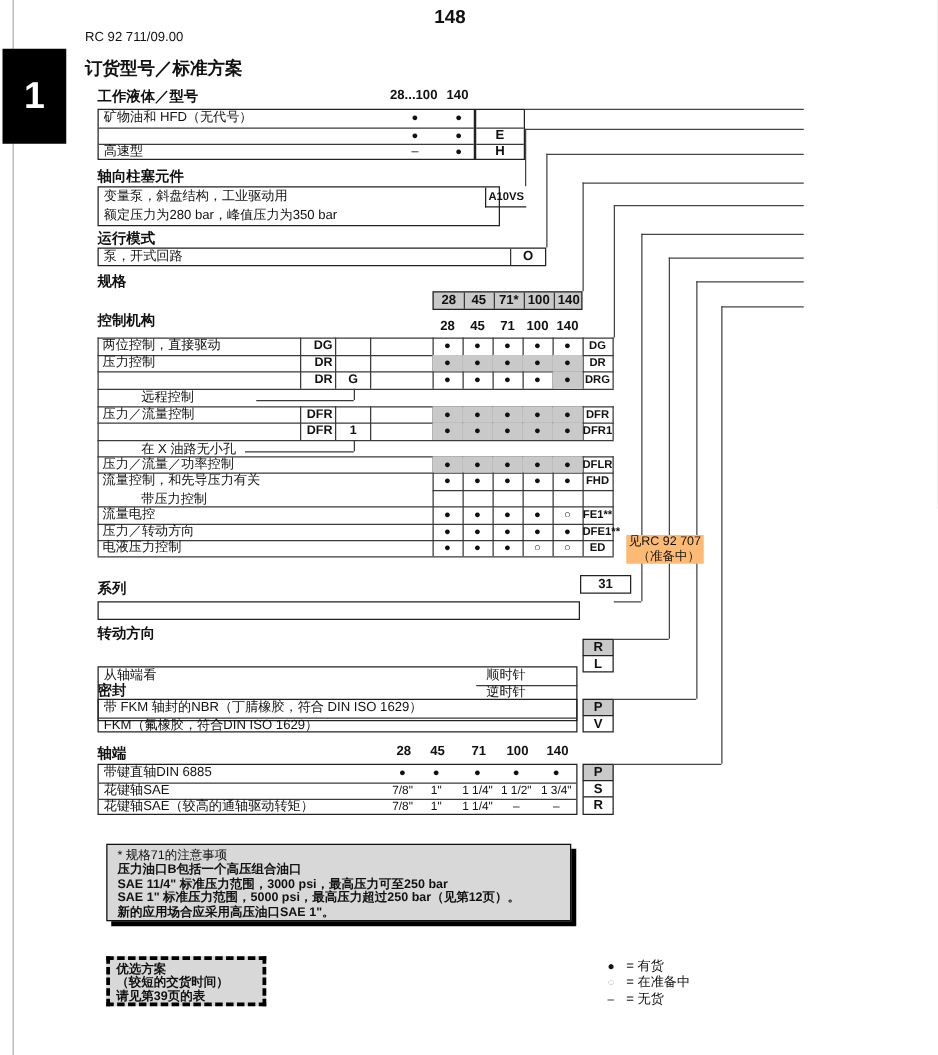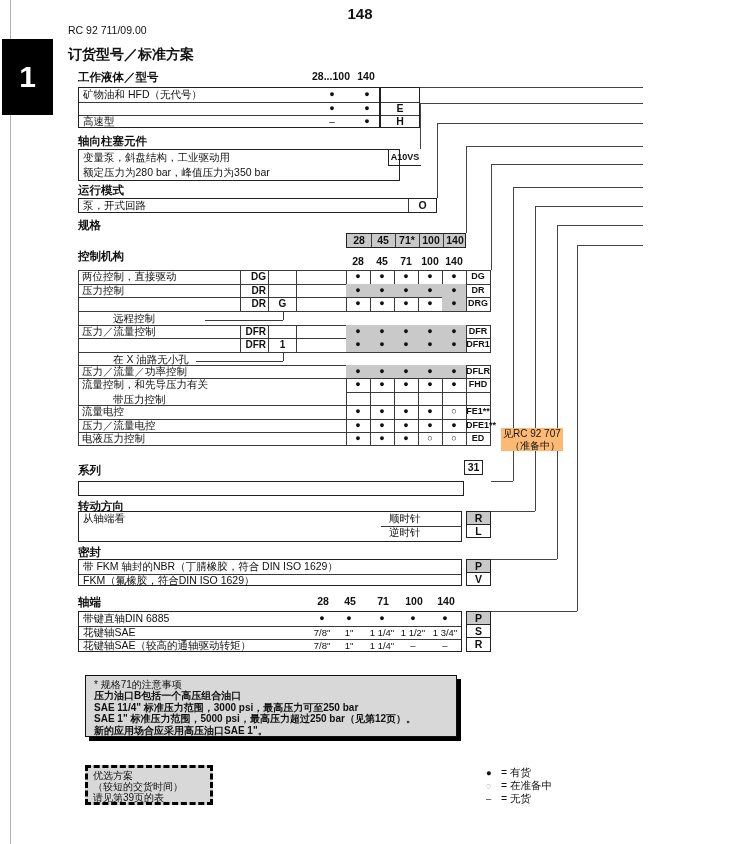--- a/index.html
+++ b/index.html
@@ -21,21 +21,21 @@
   .dc{position:absolute;top:0;width:24px;height:13.5px;line-height:13.5px;text-align:center;font-size:9px}
   .dc[data-sh="1"]{background:#c9c9c9}
   .k0{left:268px}.k1{left:292px}.k2{left:316px}.k3{left:340px}.k4{left:364px}
   .ccode{position:absolute;left:388px;width:24px;text-align:center;font-weight:bold;font-size:9px;line-height:13.5px}
   .fdc{position:absolute;width:30px;text-align:center;font-size:9px;line-height:13.5px}
   .fct{position:absolute;left:0;width:100%;text-align:center;font-weight:bold;font-size:10.5px;line-height:13.5px}
   .svc{position:absolute;width:34px;text-align:center;font-size:9.5px;line-height:13.5px;white-space:nowrap}
   .cn{background:#444}
   .nb{position:absolute;left:85px;top:675px;width:372px;height:62px;background:#d8d8d8;border:1px solid #111;box-shadow:4px 4px 0 #000;box-sizing:border-box;padding:3px 8px;font-size:10px;line-height:11.4px;font-weight:600;white-space:nowrap}
   .nb .b1{font-weight:normal}
-  .pb{position:absolute;left:85px;top:765px;width:128px;height:40px;background:#d8d8d8;border:3px dashed #000;box-sizing:border-box;padding:2px 5px;font-size:10px;line-height:11px;font-weight:400;white-space:nowrap}
+  .pb{position:absolute;left:85px;top:765px;width:128px;height:40px;background:#d8d8d8;border:3px dashed #000;box-sizing:border-box;padding:2px 5px;font-size:10px;line-height:11px;font-weight:700;white-space:nowrap}
   .lgr{position:absolute;left:486px;font-size:10.5px;white-space:nowrap}
   .lgs{display:inline-block;width:15px;font-size:9.5px}
   .faint{color:#b9b9b9}
   .sn{position:absolute;left:501px;top:428px;background:#fdba74;padding:0 2px;font-size:10px;line-height:11.5px;z-index:3;white-space:nowrap}
   .sub{font-size:7.5px;position:relative;top:2px}
 </style>
 </head>
 <body>
 
 <div class="page">
@@ -256,21 +256,21 @@
     <div class="crow" style="top:135px">
       <span class="rlb">流量电控</span>
       <span class="dc k0" data-sh="0">●</span>
       <span class="dc k1" data-sh="0">●</span>
       <span class="dc k2" data-sh="0">●</span>
       <span class="dc k3" data-sh="0">●</span>
       <span class="dc k4" data-sh="0">○</span>
       <span class="ccode">FE1**</span>
     </div>
     <div class="crow" style="top:148.5px">
-      <span class="rlb">压力／流量电控</span>
+      <span class="rlb">压力／转动方向</span>
       <span class="dc k0" data-sh="0">●</span>
       <span class="dc k1" data-sh="0">●</span>
       <span class="dc k2" data-sh="0">●</span>
       <span class="dc k3" data-sh="0">●</span>
       <span class="dc k4" data-sh="0">●</span>
       <span class="ccode">DFE1**</span>
     </div>
     <div class="crow" style="top:162px">
       <span class="rlb">电液压力控制</span>
       <span class="dc k0" data-sh="0">●</span>
@@ -281,24 +281,24 @@
       <span class="ccode">ED</span>
     </div>
   </div>
   <div class="sn">
     <div>见RC 92 707</div>
     <div style="padding-left:7px">（准备中）</div>
   </div>
 
   <div class="lbl" style="left:78px;top:463px">系列</div>
   <div class="bx" style="left:78px;top:481px;width:386px;height:15px"></div>
-  <div class="code" style="left:464px;top:460px;width:19px;height:15px">31</div>
+  <div class="code" style="left:464px;top:460px;width:41px;height:15px">31</div>
 
   <div class="lbl" style="left:78px;top:499px">转动方向</div>
-  <div class="bx" style="left:78px;top:511px;width:384px;height:31px">
+  <div class="bx" style="left:78px;top:533px;width:384px;height:44px">
     <div class="rt" style="left:4px;top:0">从轴端看</div>
     <div class="hl" style="left:302px;top:13.5px;width:81px"></div>
     <div class="rt" style="left:310px;top:0">顺时针</div>
     <div class="rt" style="left:310px;top:13.5px">逆时针</div>
   </div>
   <div class="code sh2" style="left:466px;top:511px;width:25px;height:14px">R</div>
   <div class="code" style="left:466px;top:524px;width:25px;height:14px">L</div>
 
   <div class="lbl" style="left:78px;top:545px">密封</div>
   <div class="bx" style="left:78px;top:559px;width:384px;height:27px">

